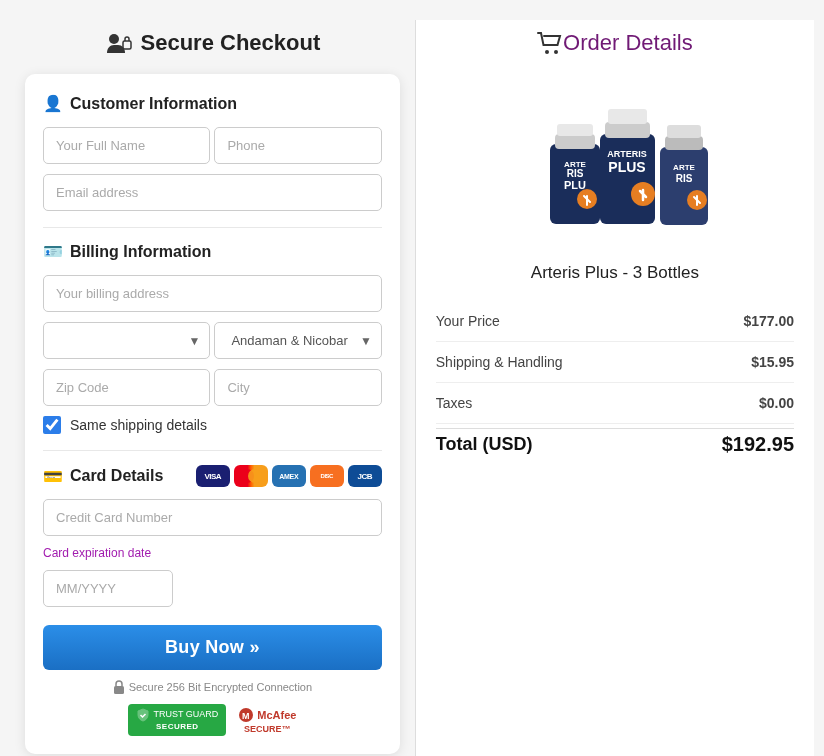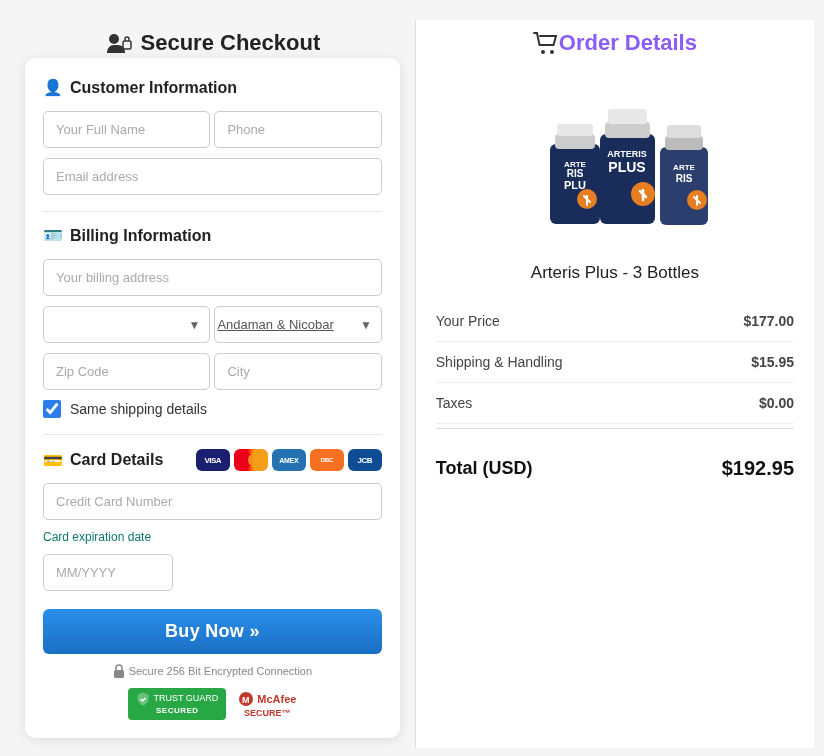--- a/index.html
+++ b/index.html
@@ -22,21 +22,21 @@
     
     .left-panel {
       width: 415px;
       padding: 10px 15px;
     }
     .left-panel-title {
       text-align: center;
       font-size: 22px;
       font-weight: 700;
       color: #222;
-      margin-bottom: 2px;
+      margin-bottom: 18px;
       display: flex;
       align-items: center;
       justify-content: center;
       gap: 8px;
     }
     .form-card {
       background: #fff;
       border-radius: 10px;
       box-shadow: 0 2px 12px rgba(0,0,0,0.10);
       padding: 20px 18px 18px;
@@ -77,29 +77,28 @@
       margin: 16px 0 14px;
     }
     .select-wrapper {
       position: relative;
       flex: 1;
     }
     .form-select {
       width: 100%;
       border: 1px solid #ccc;
       border-radius: 5px;
-      padding: 10px 30px 10px 2px;
+      padding: 10px 30px 10px 16px;
       font-size: 13px;
       color: #555;
       outline: none;
       background: #fff;
       appearance: none;
       -webkit-appearance: none;
       cursor: pointer;
-      text-decoration: underline;
     }
     .select-arrow {
       position: absolute;
       right: 10px;
       top: 50%;
       transform: translateY(-50%);
       pointer-events: none;
       font-size: 12px;
       color: #666;
     }
@@ -179,21 +178,21 @@
       font-size: 12px;
       display: flex;
       align-items: center;
       justify-content: center;
       cursor: pointer;
       font-weight: 700;
       flex-shrink: 0;
     }
     .expiry-label {
       font-size: 12px;
-      color: #0f766e;
+      color: #a21caf;
       margin-bottom: 5px;
     }
     .buy-btn {
       width: 100%;
       background: linear-gradient(to bottom, #2b8ee8, #1a6fc4);
       color: #fff;
       border: none;
       border-radius: 6px;
       padding: 12px;
       font-size: 18px;
@@ -248,22 +247,22 @@
     
     .right-panel {
       width: 409px;
       padding: 10px 20px;
       border-left: 1px solid #ddd;
       background: #fff;
     }
     .right-panel-title {
       text-align: center;
       font-size: 22px;
-      font-weight: 700;
-      color: #8b5cf6;
+      font-weight: 400;
+      color: #701a75;
       margin-bottom: 18px;
       display: flex;
       align-items: center;
       justify-content: center;
     }
     .product-image-container {
       display: flex;
       justify-content: center;
       margin-bottom: 14px;
     }
@@ -283,21 +282,21 @@
       font-size: 14px;
       color: #444;
     }
     .order-line:last-child { border-bottom: none; }
     .order-line.total {
       font-size: 18px;
       font-weight: 700;
       color: #111;
       border-top: 1px solid #ddd;
       border-bottom: none;
-      padding-top: 28px;
+      padding-top: 4px;
       margin-top: 4px;
       text-align: right;
     }
     .order-value { font-weight: 600; }
     .order-line.total .order-value { font-size: 20px; }
   </style>
 </head>
 <body>
 
 <div class="page-container">

